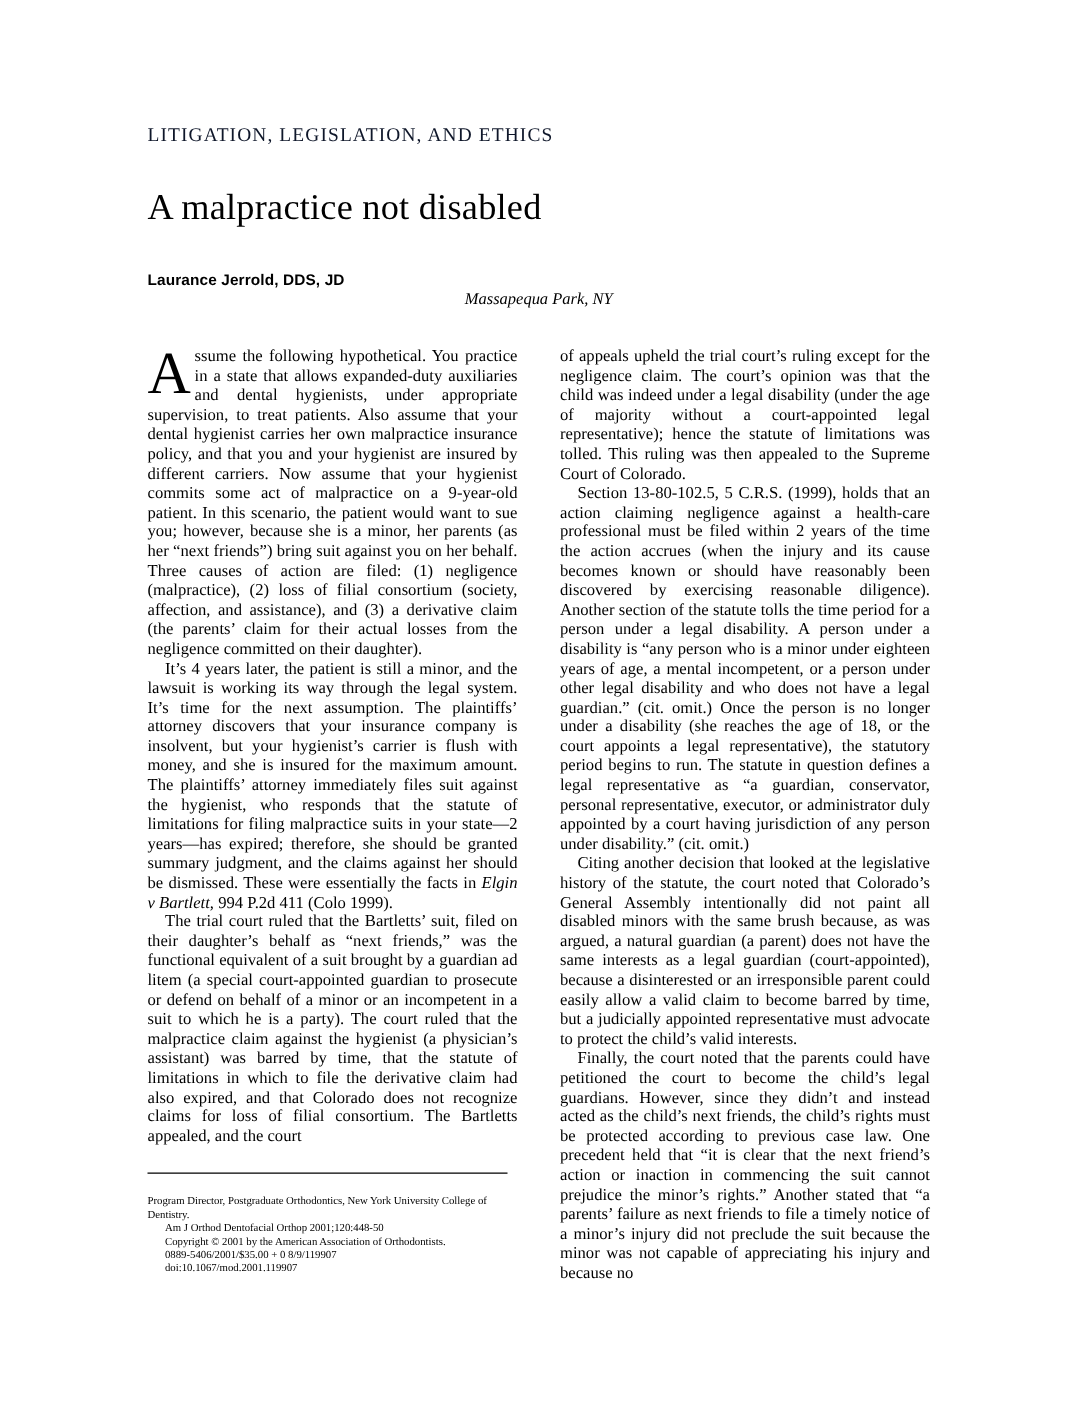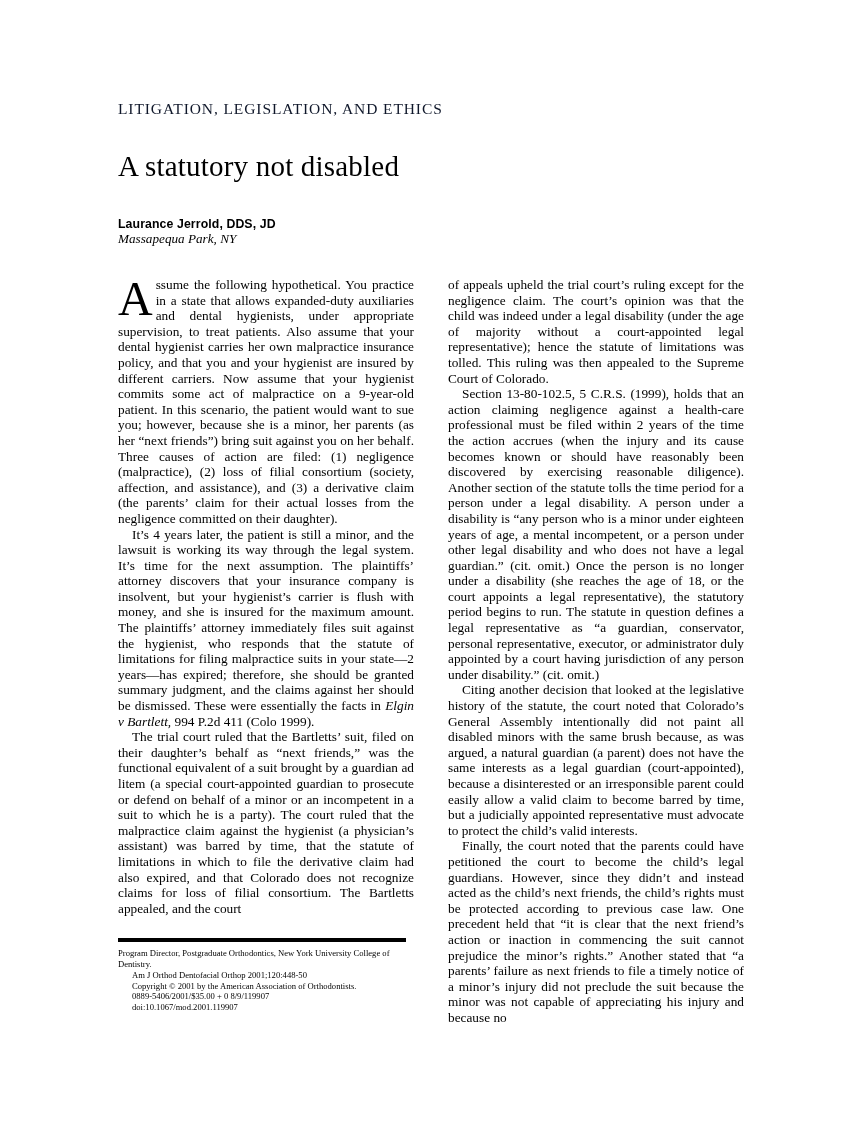--- a/index.html
+++ b/index.html
@@ -49,20 +49,21 @@
     font-size: 12.3px;
     font-weight: bold;
     margin: 0 0 0 0;
     letter-spacing: 0.1px;
   }
   .affiliation {
     font-family: "Liberation Serif", serif;
     font-style: italic;
     font-size: 13.2px;
     margin: 0 0 30px 0;
+    text-align: center;
   }
   .columns {
     display: flex;
     gap: 34px;
     align-items: flex-start;
   }
   .col {
     width: 296px;
   }
   .col p {
@@ -85,22 +86,22 @@
     font-family: "Liberation Serif", serif;
     font-size: 48px;
     line-height: 38px;
     padding: 3px 2px 0 0;
     margin-right: 1px;
     font-weight: normal;
   }
   .it { font-style: italic; }
   .footnote {
     margin-top: 22px;
-    border-top: 4px solid #000000;
-    padding-top: 6px;
+    border-top: 1px solid #000000;
+    padding-top: 16px;
     width: 288px;
   }
   .footnote p {
     font-family: "Liberation Serif", serif;
     font-size: 8.6px;
     line-height: 10.4px;
     margin: 0 0 4px 0;
     text-align: left;
     text-indent: 0;
   }
@@ -113,21 +114,21 @@
   }
 </style>
 </head>
 <body>
 
 <div class="page">
   <div class="content">
 
     <div class="section-head">LITIGATION, LEGISLATION, AND ETHICS</div>
 
-    <h1 class="article-title">A statutory not disabled</h1>
+    <h1 class="article-title">A malpractice not disabled</h1>
 
     <div class="author">Laurance Jerrold, DDS, JD</div>
     <div class="affiliation">Massapequa Park, NY</div>
 
     <div class="columns">
 
       <div class="col">
 
         <p class="dropcap-para"><span class="dropcap">A</span><span>ssume the following hypothetical. You practice in a state that allows expanded-duty auxiliaries and dental hygienists, under appropriate supervision, to treat patients. Also assume that your dental hygienist carries her own malpractice insurance policy, and that you and your hygienist are insured by different carriers. Now assume that your hygienist commits some act of malpractice on a 9-year-old patient. In this scenario, the patient would want to sue you; however, because she is a minor, her parents (as her “next friends”) bring suit against you on her behalf. Three causes of action are filed: (1) negligence (malpractice), (2) loss of filial consortium (society, affection, and assistance), and (3) a derivative claim (the parents’ claim for their actual losses from the negligence committed on their daughter).</span></p>
 

